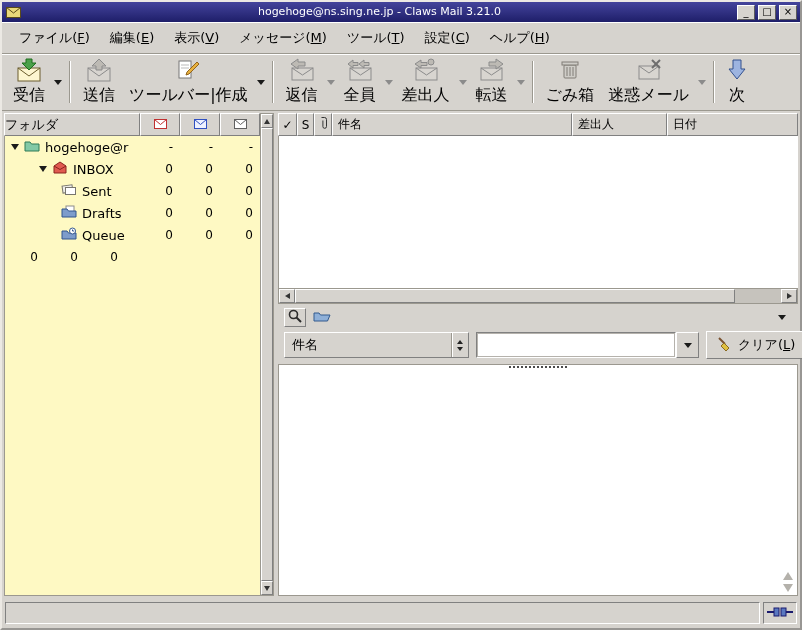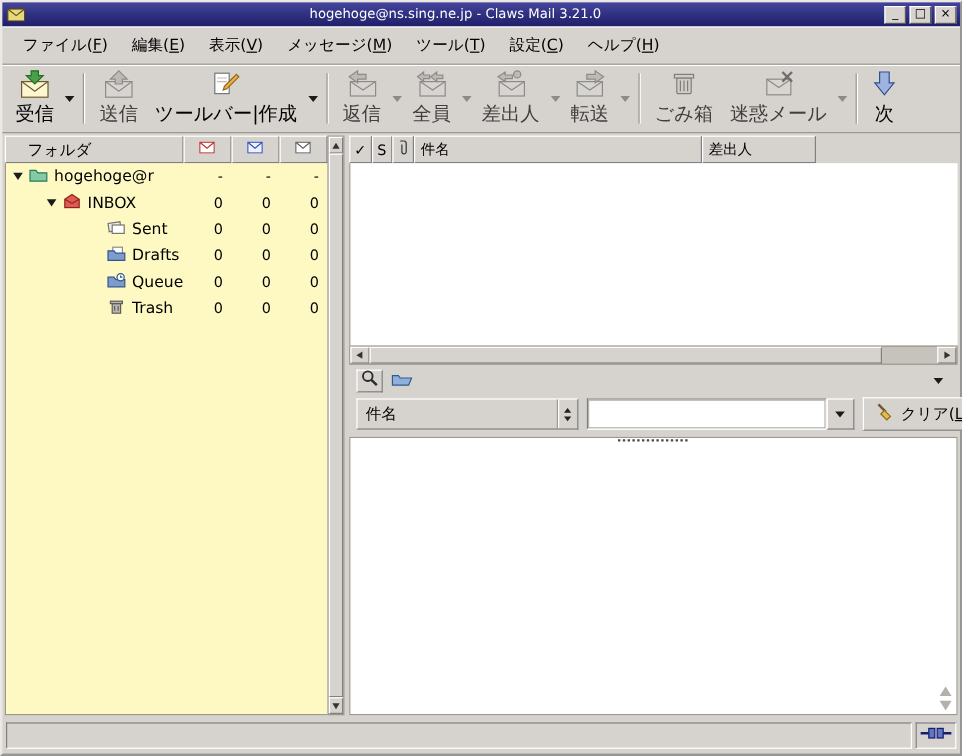--- a/index.html
+++ b/index.html
@@ -14,40 +14,40 @@
   .win-btn { width:18px; height:15px; background:#d6d3ce; border:1px solid; border-color:#fff #5a5a5a #5a5a5a #fff; font-size:10px; line-height:12px; text-align:center; color:#000; cursor:default; }
 
   
   .menubar { flex:0 0 32px; display:flex; align-items:center; padding:0 8px; gap:2px; border-bottom:1px solid #9b988f; box-shadow:inset 0 1px 0 #fff; }
   .menu-item { padding:5px 9px; white-space:nowrap; }
 
   
   .toolbar { flex:0 0 54px; display:flex; align-items:stretch; padding:2px 4px; border-bottom:1px solid #9b988f; box-shadow:inset 0 1px 0 #fff; }
   .tool { display:flex; flex-direction:column; align-items:center; justify-content:center; gap:3px; padding:2px 7px; }
   .tlabel { font-size:16px; white-space:nowrap; }
-  .tool.disabled .tlabel { color:#404040; }
+  .tool.disabled .tlabel { color:#000000; }
   .icon24 { height:24px; display:flex; align-items:center; justify-content:center; }
   .drop { width:12px; display:flex; align-items:center; justify-content:center; }
   .tri { width:0; height:0; border-left:4px solid transparent; border-right:4px solid transparent; border-top:5px solid #1a1a1a; }
   .drop.disabled .tri { border-top-color:#8b8b8b; }
   .tsep { width:2px; margin:5px 5px; border-left:1px solid #9b988f; border-right:1px solid #fff; }
 
   
   .main { flex:1; display:flex; min-height:0; padding:2px; }
   
   .folder-pane { flex:0 0 270px; display:flex; min-height:0; }
   .folder-inner { flex:1; display:flex; flex-direction:column; min-width:0; }
   .col-header { display:flex; flex:0 0 23px; }
-  .hbtn { background:#d6d3ce; border:1px solid; border-color:#fff #808080 #808080 #fff; display:flex; align-items:center; padding:0 18px; overflow:hidden; }
+  .hbtn { background:#d6d3ce; border:1px solid; border-color:#fff #808080 #808080 #fff; display:flex; align-items:center; padding:0 0; overflow:hidden; }
   .fh-name { flex:1; }
   .fh-cnt { flex:0 0 40px; justify-content:center; padding:0; }
   .folder-body { flex:1; background:#fef9c3; overflow:hidden; border-left:1px solid #9b988f; border-bottom:1px solid #9b988f; }
   .frow { display:flex; height:22px; align-items:center; }
   .fname { flex:1; display:flex; align-items:center; gap:5px; overflow:hidden; white-space:nowrap; min-width:0; }
-  .lvl0 { padding-left:6px; } .lvl1 { padding-left:34px; } .lvl2 { padding-left:44px;margin-left:40px; }
+  .lvl0 { padding-left:6px; } .lvl1 { padding-left:34px; } .lvl2 { padding-left:56px; }
   .exp { width:0; height:0; border-left:4px solid transparent; border-right:4px solid transparent; border-top:6px solid #1a1a1a; flex:0 0 auto; }
   .cnt { flex:0 0 40px; text-align:right; padding-right:7px; font-size:12px; }
 
   
   .vscroll { flex:0 0 14px; display:flex; flex-direction:column; background:#c6c3bd; border:1px solid #9b988f; }
   .sbtn { flex:0 0 14px; background:#d6d3ce; border:1px solid; border-color:#fff #808080 #808080 #fff; display:flex; align-items:center; justify-content:center; }
   .sthumb { flex:1; background:#d6d3ce; border:1px solid; border-color:#fff #808080 #808080 #fff; }
   .t-up { width:0;height:0;border-left:3px solid transparent;border-right:3px solid transparent;border-bottom:5px solid #333; }
   .t-dn { width:0;height:0;border-left:3px solid transparent;border-right:3px solid transparent;border-top:5px solid #333; }
   .t-lf { width:0;height:0;border-top:3px solid transparent;border-bottom:3px solid transparent;border-right:5px solid #333; }
@@ -359,29 +359,20 @@
                     <path d="M11.5 2.5 L11.5 4 L13 4" fill="none" stroke="#31558e"></path>
                   </svg></span>
               <span>Queue</span>
             </span>
             <span class="cnt">0</span>
             <span class="cnt">0</span>
             <span class="cnt">0</span>
           </div>
 
           <div class="frow">
-            <span class="fname lvl2">
-              <span><svg width="16" height="13">
-                    <rect x="4.5" y="4" width="7" height="8" fill="#b8b6b0" stroke="#5f5d57"></rect>
-                    <rect x="3" y="2" width="10" height="2" fill="#b8b6b0" stroke="#5f5d57"></rect>
-                    <line x1="6.5" y1="6" x2="6.5" y2="10" stroke="#5f5d57"></line>
-                    <line x1="9.5" y1="6" x2="9.5" y2="10" stroke="#5f5d57"></line>
-                  </svg></span>
-              <span>Trash</span>
-            </span>
             <span class="cnt">0</span>
             <span class="cnt">0</span>
             <span class="cnt">0</span>
           </div>
 
         </div>
       </div>
       <div class="vscroll">
         <div class="sbtn">
             <span class="t-up"></span>
@@ -407,20 +398,23 @@
         <div class="mh w-clip">
           <span><svg width="9" height="14" viewBox="0 0 9 14">
                 <path d="M2.5 1.5 h3 a2 2 0 0 1 2 2 v7 a1.8 1.8 0 0 1 -3.6 0 v-6" fill="none" stroke="#333"></path>
               </svg></span>
         </div>
         <div class="mh w-subj">
             <span>件名</span>
           </div>
         <div class="mh w-from">
             <span>差出人</span>
+          </div>
+        <div class="mh w-date">
+            <span>日付</span>
           </div>
       </div>
 
       <div class="msg-body"></div>
 
       <div class="hscroll">
         <div class="hbtn16">
             <span class="t-lf"></span>
           </div>
         <div class="hthumb"></div>

